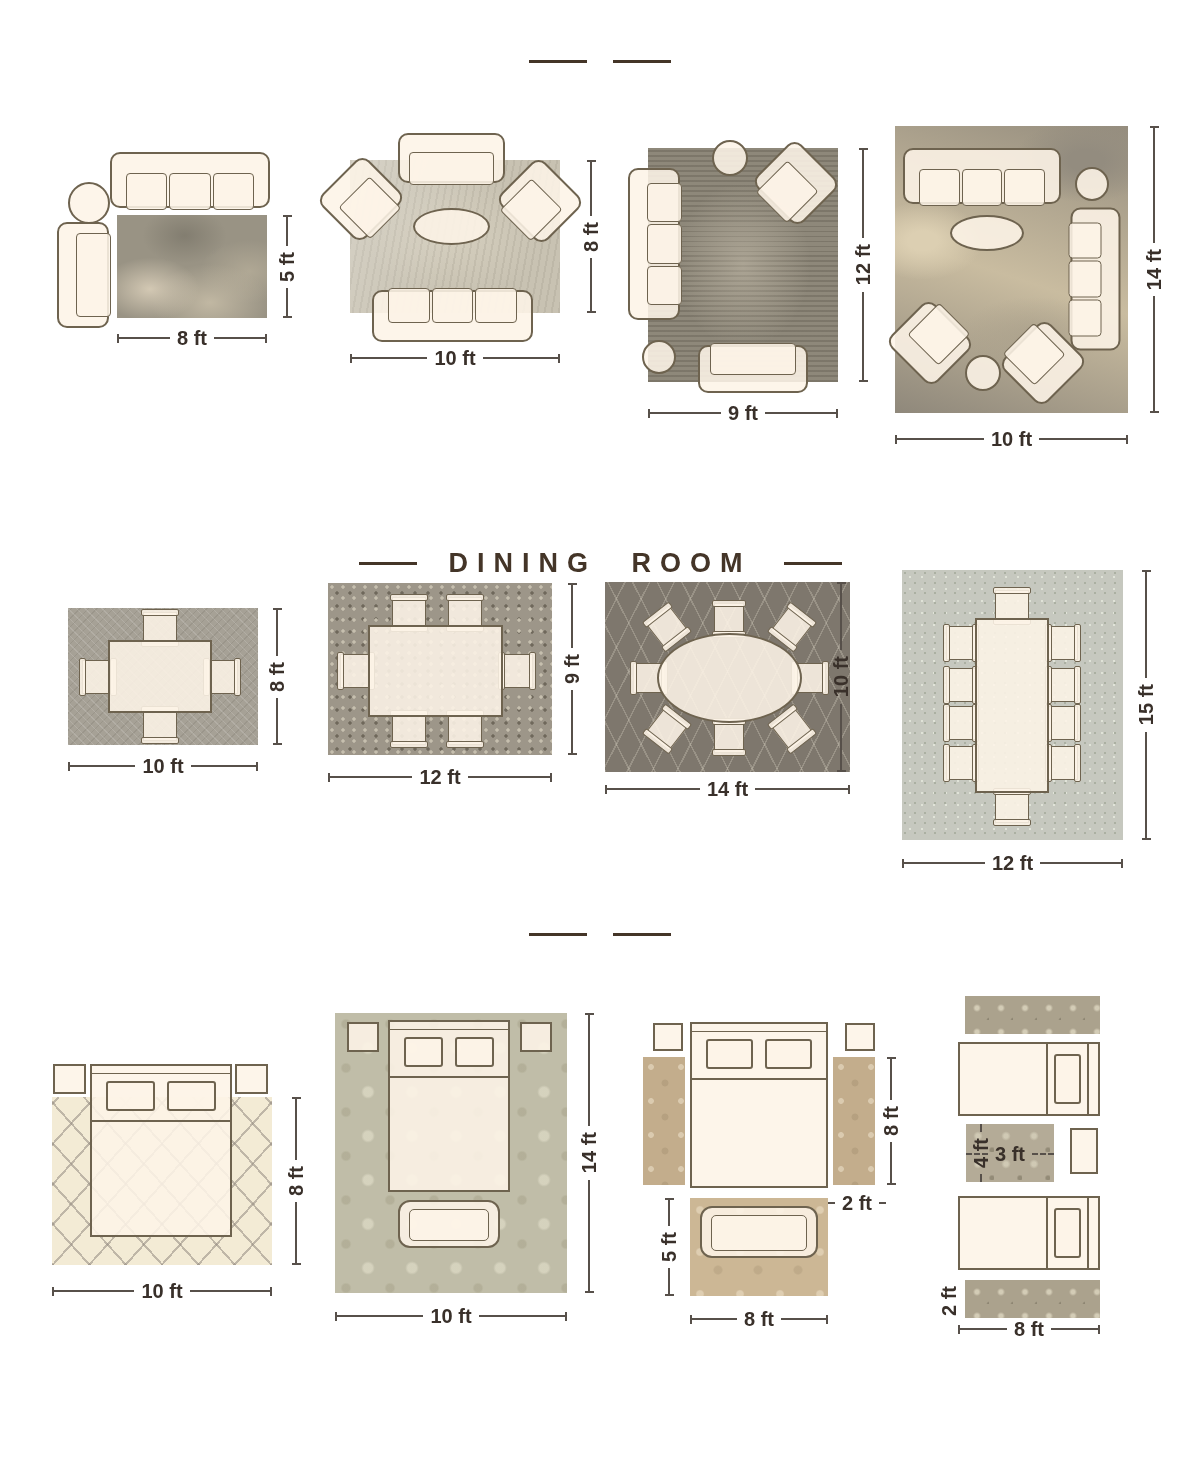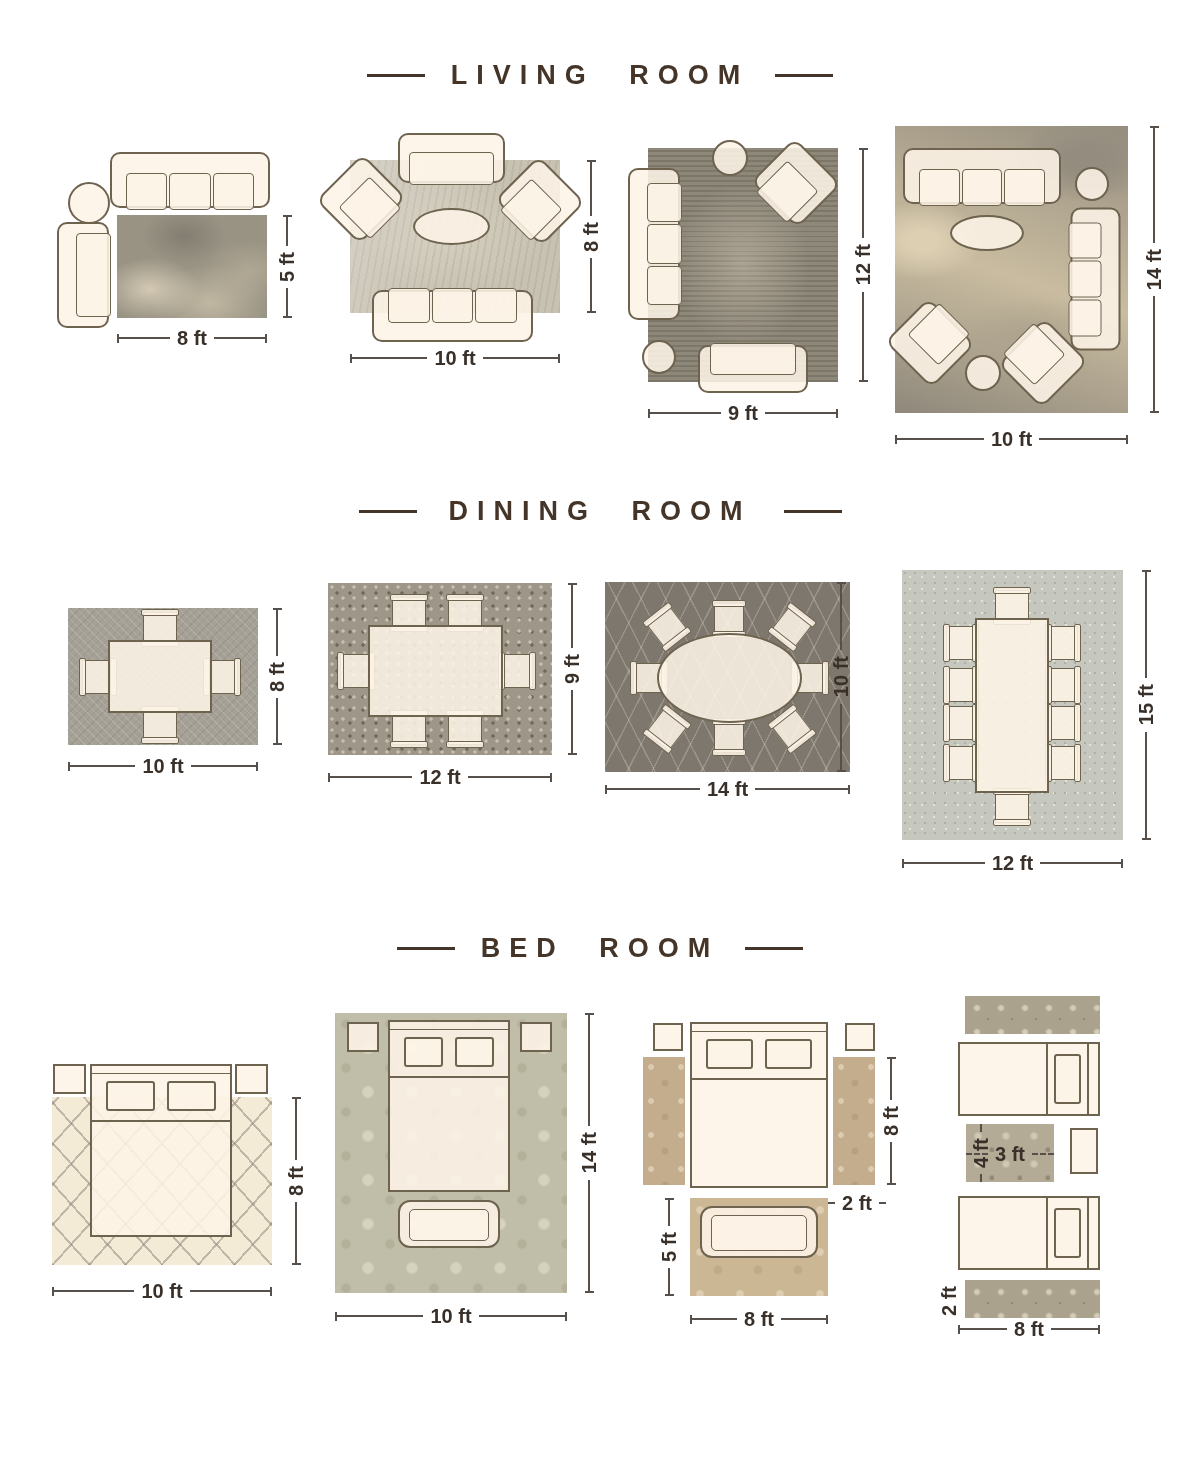--- a/index.html
+++ b/index.html
@@ -118,21 +118,20 @@
     radial-gradient(circle 5px at 26px 26px,#938b77 35%,transparent 70%);
     background-size:28px 28px;}
 </style>
 </head>
 <body>
 
 <div id="canvas">
 
   <div class="section-title" style="top:60px;">
     <span class="dash"></span>
-    <h2>LIVING ROOM</h2>
     <span class="dash"></span>
   </div>
 
   <div class="group" style="left:50px;top:130px;width:280px;height:230px;">
     <div class="rug rug-lr-a abs" style="left:67px;top:85px;width:150px;height:103px;"></div>
     <div class="sofa" style="left:60px;top:22px;width:160px;height:56px;">
       <div class="seat">
           <i class="cushion"></i>
           <i class="cushion"></i>
           <i class="cushion"></i>
@@ -260,21 +259,21 @@
         <b>14 ft</b>
         <i class="line"></i>
     </div>
     <div class="dim dim-h" style="left:15px;top:318px;width:233px;">
       <i class="line"></i>
         <b>10 ft</b>
         <i class="line"></i>
     </div>
   </div>
 
-  <div class="section-title" style="top:496px;gap:32px;">
+  <div class="section-title" style="top:548px;gap:32px;">
     <span class="dash"></span>
     <h2>DINING ROOM</h2>
     <span class="dash"></span>
   </div>
 
   <div class="group" style="left:40px;top:580px;width:280px;height:220px;">
     <div class="rug rug-dr-a abs" style="left:28px;top:28px;width:190px;height:137px;"></div>
     <div class="dchair" style="left:103px;top:32px;width:34px;height:32px;"></div>
     <div class="dchair" style="left:103px;top:129px;width:34px;height:32px;transform:rotate(180deg);"></div>
     <div class="dchair" style="left:41px;top:81px;width:34px;height:32px;transform:rotate(-90deg);"></div>
@@ -356,21 +355,20 @@
     </div>
     <div class="dim dim-h" style="left:22px;top:292px;width:221px;">
       <i class="line"></i>
         <b>12 ft</b>
         <i class="line"></i>
     </div>
   </div>
 
   <div class="section-title" style="top:933px;">
     <span class="dash"></span>
-    <h2>BED ROOM</h2>
     <span class="dash"></span>
   </div>
 
   <div class="group" style="left:30px;top:1040px;width:290px;height:280px;">
     <div class="rug rug-br-a abs" style="left:22px;top:57px;width:220px;height:168px;"></div>
     <div class="nstand" style="left:23px;top:24px;width:33px;height:30px;"></div>
     <div class="nstand" style="left:205px;top:24px;width:33px;height:30px;"></div>
     <div class="bed" style="left:60px;top:24px;width:142px;height:173px;">
       <div class="hb"></div>
       <div class="pz">

